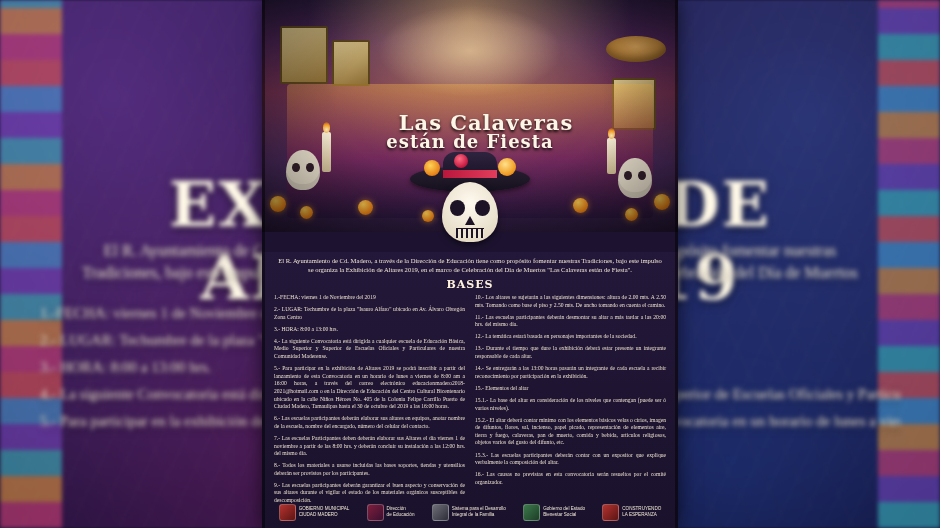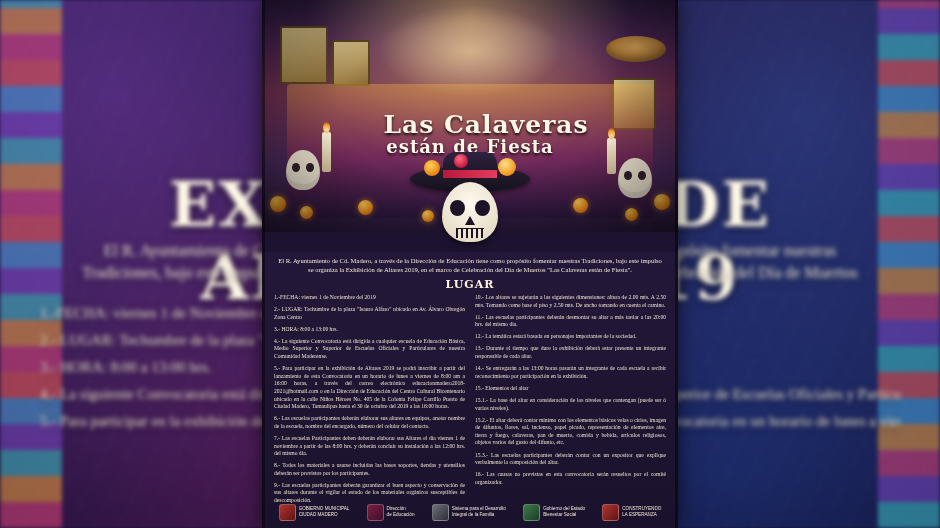--- a/index.html
+++ b/index.html
@@ -206,21 +206,21 @@
     z-index: 4;
   }
   .title-line1, .title-line2 {
     font-family: "DejaVu Serif", serif;
     font-weight: 700;
     color: #fdf6e6;
     text-shadow: 0 2px 3px rgba(0,0,0,.85);
     letter-spacing: 1px;
     line-height: 1.02;
   }
-  .title-line1 { font-size: 25px; padding-left: 32px; }
+  .title-line1 { font-size: 21px; padding-left: 32px; }
   .title-line2 { font-size: 18px; }
 
   
   .catrina {
     position: absolute;
     left: 50%;
     top: 152px;
     transform: translateX(-50%);
     width: 120px;
     height: 96px;
@@ -447,21 +447,21 @@
         <div class="eye l"></div>
         <div class="eye r"></div>
         <div class="nose"></div>
         <div class="teeth"></div>
       </div>
     </div>
 
 
     <div class="body">
       <div class="intro">El R. Ayuntamiento de Cd. Madero, a través de la Dirección de Educación tiene como propósito fomentar nuestras Tradiciones, bajo este impulso se organiza la Exhibición de Altares 2019, en el marco de Celebración del Día de Muertos "Las Calaveras están de Fiesta".</div>
-      <div class="bases-title">LUGAR</div>
+      <div class="bases-title">BASES</div>
 
       <div class="cols">
         <div class="col">
           <div class="rule">1.-FECHA: viernes 1 de Noviembre del 2019</div>
           <div class="rule">2.- LUGAR: Techumbre de la plaza "Isauro Alfaro" ubicado en Av. Álvaro Obregón Zona Centro</div>
           <div class="rule">3.- HORA: 8:00 a 13:00 hrs.</div>
           <div class="rule">4.- La siguiente Convocatoria está dirigida a cualquier escuela de Educación Básica, Medio Superior y Superior de Escuelas Oficiales y Particulares de nuestra Comunidad Maderense.</div>
           <div class="rule">5.- Para participar en la exhibición de Altares 2019 se podrá inscribir a partir del lanzamiento de esta Convocatoria en un horario de lunes a viernes de 8:00 am a 16:00 horas, a través del correo electrónico educacionmadero2018-2021@hotmail.com o en la Dirección de Educación del Centro Cultural Bicentenario ubicado en la calle Niños Héroes No. 405 de la Colonia Felipe Carrillo Puerto de Ciudad Madero, Tamaulipas hasta el 30 de octubre del 2019 a las 16:00 horas.</div>
           <div class="rule">6.- Las escuelas participantes deberán elaborar sus altares en equipos, anotar nombre de la escuela, nombre del encargado, número del celular del contacto.</div>
           <div class="rule">7.- Las escuelas Participantes deben deberán elaborar sus Altares el día viernes 1 de noviembre a partir de las 8:00 hrs. y deberán concluir su instalación a las 12:00 hrs. del mismo día.</div>

